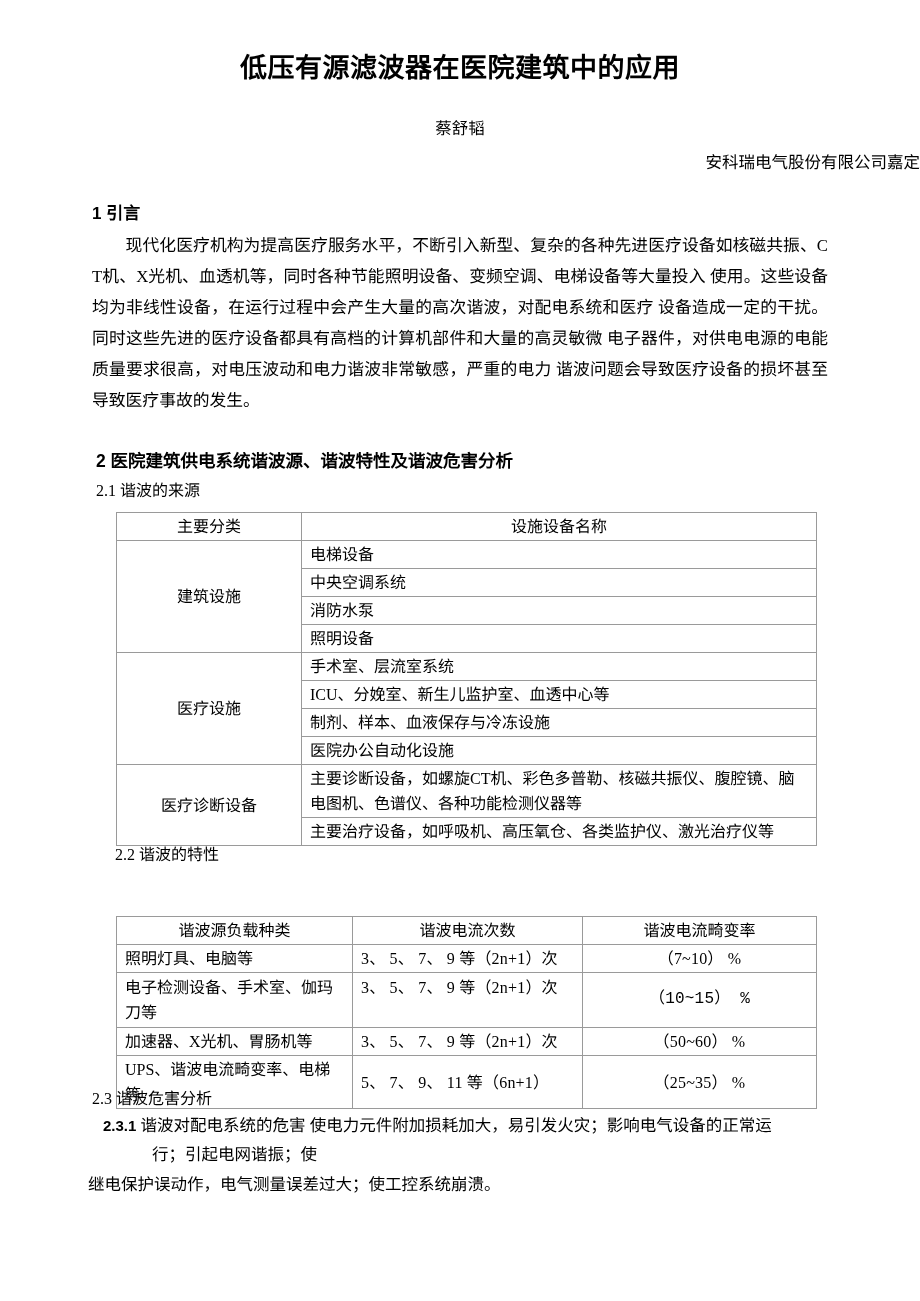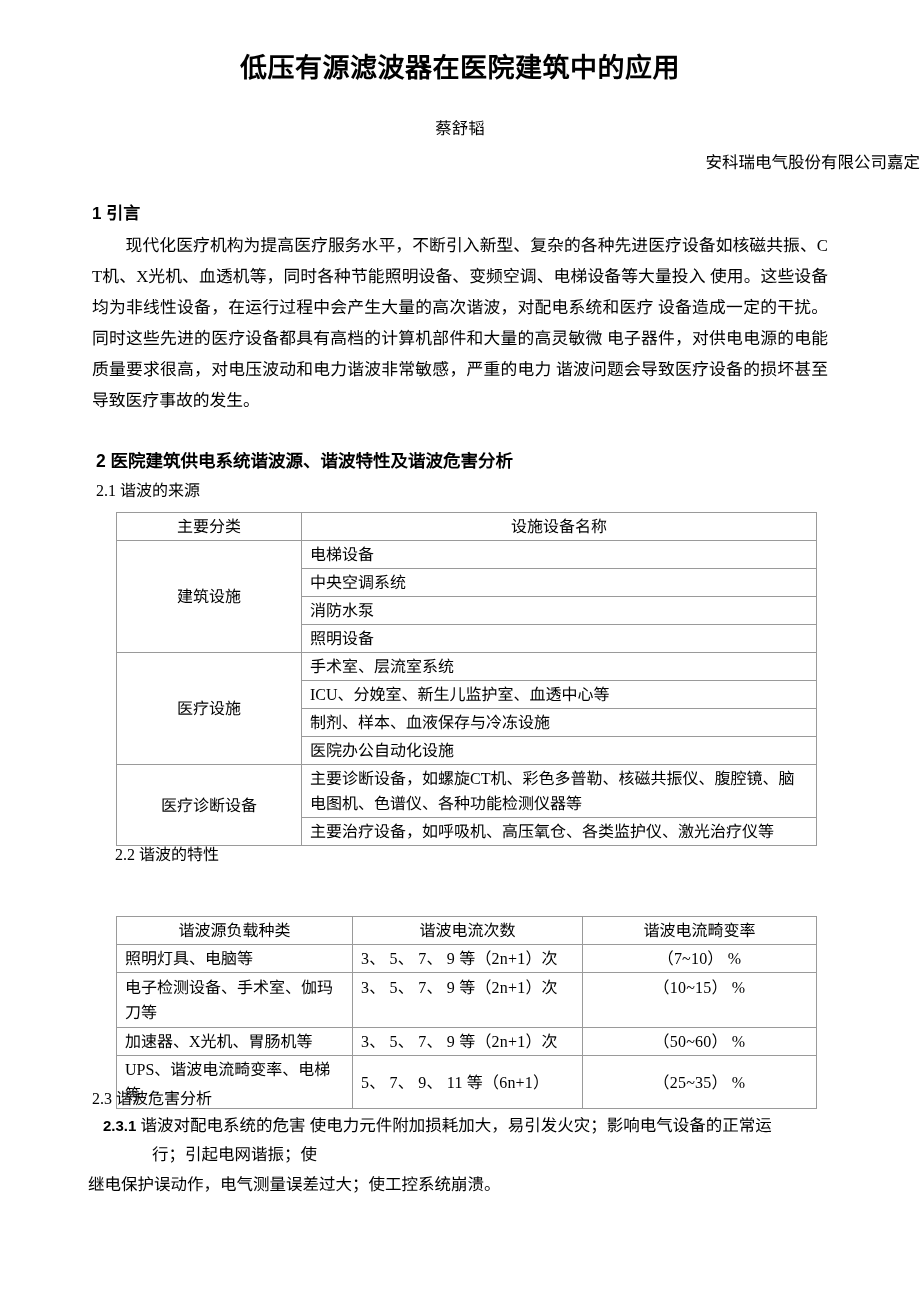--- a/index.html
+++ b/index.html
@@ -243,21 +243,21 @@
     </thead>
     <tbody>
       <tr>
         <td class="lft">照明灯具、电脑等</td>
         <td class="lft ordtxt">3、 5、 7、 9 等（2n+1）次</td>
         <td class="ctr ordtxt">（7~10） %</td>
       </tr>
       <tr>
         <td class="lft two-line-cell" style="height:52px;">电子检测设备、手术室、伽玛刀等</td>
         <td class="lft ordtxt" style="vertical-align:top;padding-top:2px;">3、 5、 7、 9 等（2n+1）次</td>
-        <td class="ctr ordtxt" style="vertical-align:top;padding-top:2px;">（10~15） %</td>
+        <td class="ctr ordtxt" style="vertical-align:top;padding-top:14px;font-family:Liberation Mono, monospace;">（10~15） %</td>
       </tr>
       <tr>
         <td class="lft">加速器、X光机、胃肠机等</td>
         <td class="lft ordtxt">3、 5、 7、 9 等（2n+1）次</td>
         <td class="ctr ordtxt">（50~60） %</td>
       </tr>
       <tr>
         <td class="lft">UPS、谐波电流畸变率、电梯等</td>
         <td class="lft ordtxt">5、 7、 9、 11 等（6n+1）</td>
         <td class="ctr ordtxt">（25~35） %</td>

